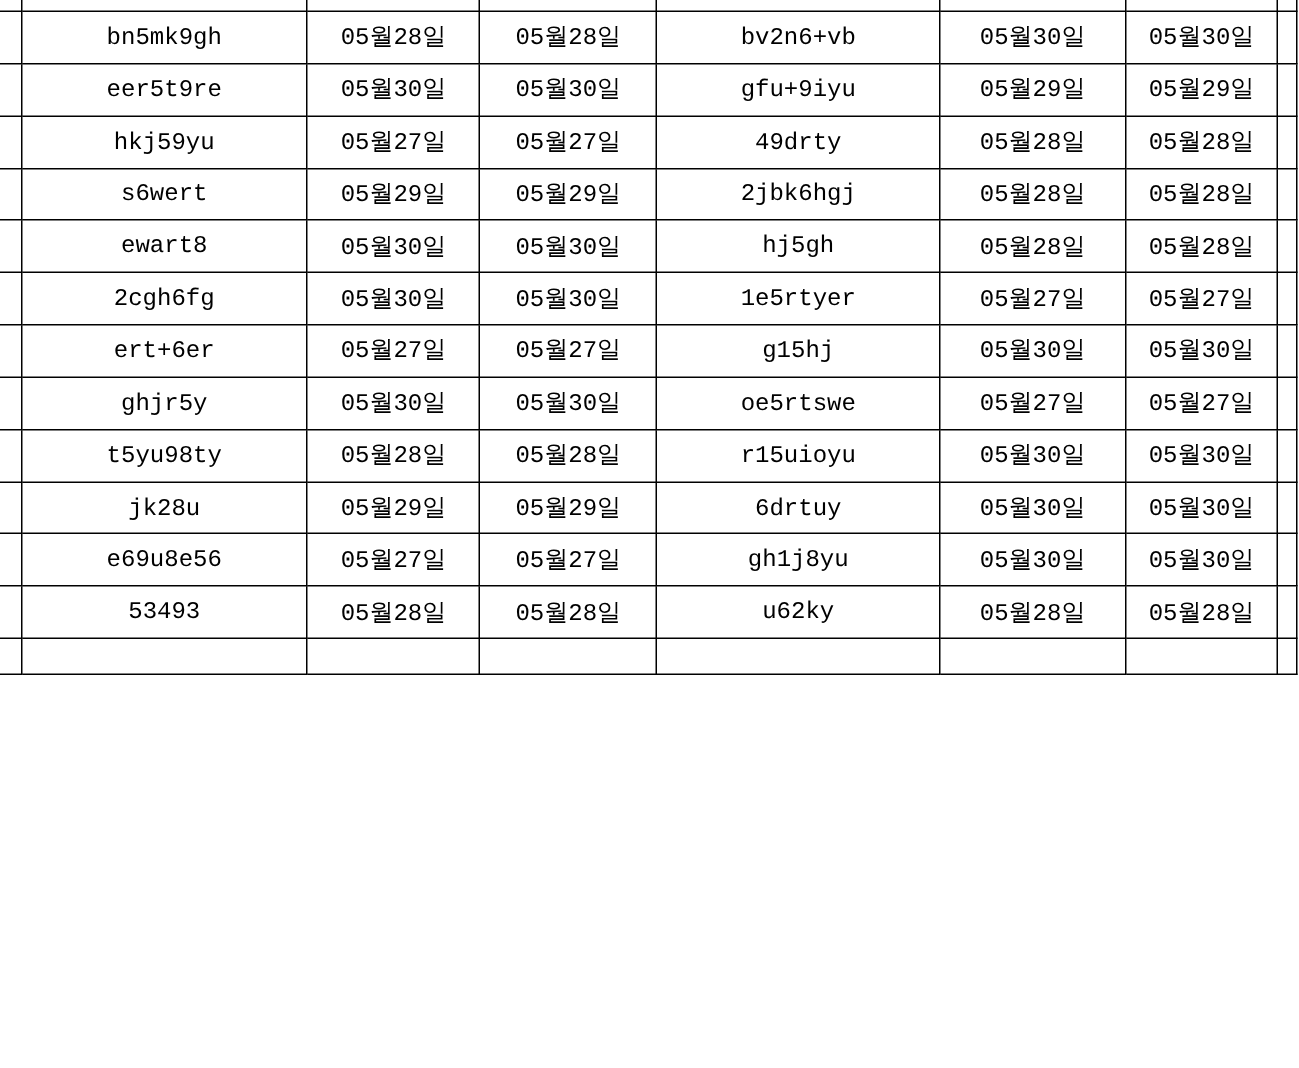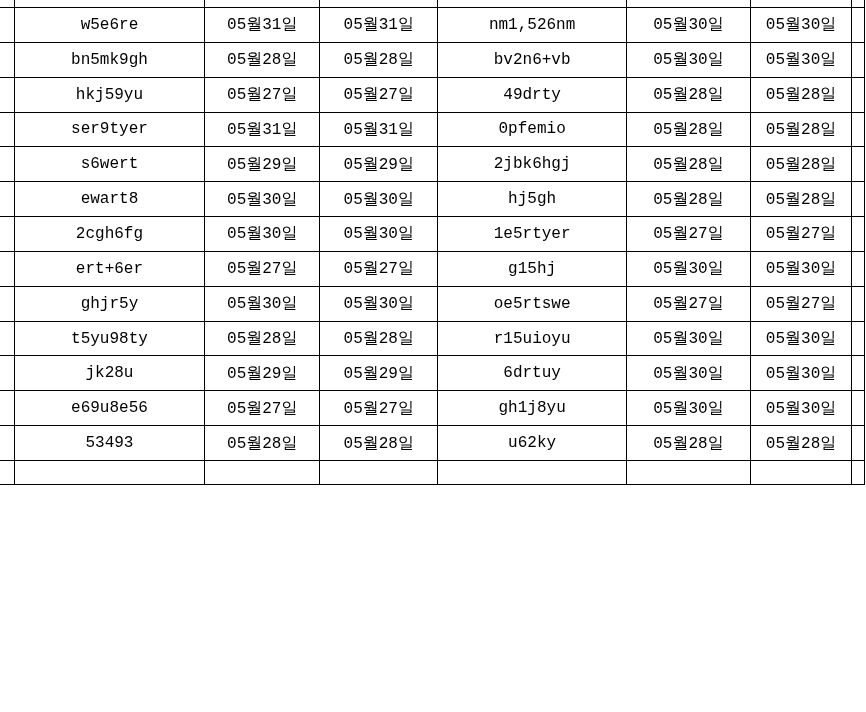--- a/index.html
+++ b/index.html
@@ -58,56 +58,46 @@
         <td></td>
         <td></td>
         <td></td>
         <td></td>
         <td></td>
         <td></td>
         <td></td>
         <td></td>
       </tr>
 
-      <tr class="data-row">
-          <td></td>
-          <td>w5e6re</td>
-          <td>05월31일</td>
-          <td>05월31일</td>
-          <td>nm1,526nm</td>
-          <td>05월30일</td>
-          <td>05월30일</td>
-          <td></td>
-        </tr>
         <tr class="data-row">
           <td></td>
           <td>bn5mk9gh</td>
           <td>05월28일</td>
           <td>05월28일</td>
           <td>bv2n6+vb</td>
           <td>05월30일</td>
           <td>05월30일</td>
           <td></td>
         </tr>
         <tr class="data-row">
           <td></td>
+          <td>eer5t9re</td>
+          <td>05월30일</td>
+          <td>05월30일</td>
+          <td>gfu+9iyu</td>
+          <td>05월29일</td>
+          <td>05월29일</td>
+          <td></td>
+        </tr>
+        <tr class="data-row">
+          <td></td>
           <td>hkj59yu</td>
           <td>05월27일</td>
           <td>05월27일</td>
           <td>49drty</td>
-          <td>05월28일</td>
-          <td>05월28일</td>
-          <td></td>
-        </tr>
-        <tr class="data-row">
-          <td></td>
-          <td>ser9tyer</td>
-          <td>05월31일</td>
-          <td>05월31일</td>
-          <td>0pfemio</td>
           <td>05월28일</td>
           <td>05월28일</td>
           <td></td>
         </tr>
         <tr class="data-row">
           <td></td>
           <td>s6wert</td>
           <td>05월29일</td>
           <td>05월29일</td>
           <td>2jbk6hgj</td>

